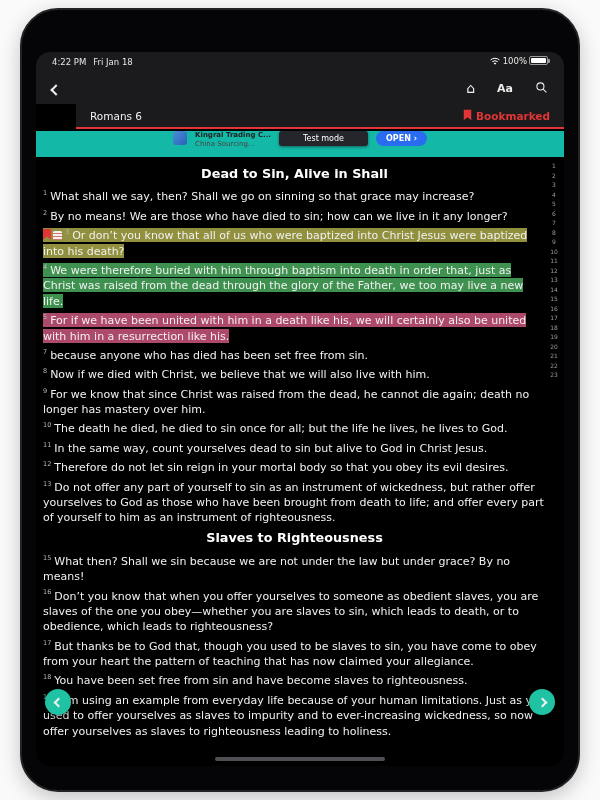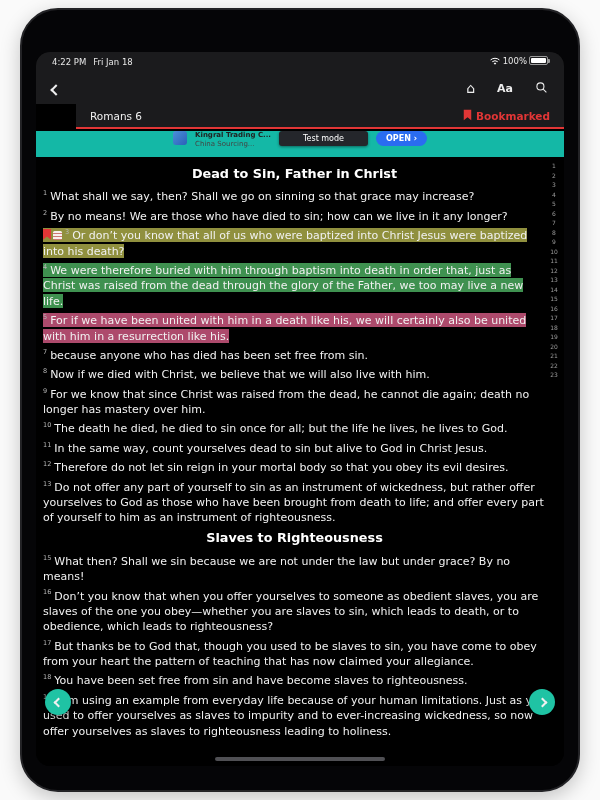--- a/index.html
+++ b/index.html
@@ -167,21 +167,21 @@
       <span class="ad-text">
         <div class="ad-advertiser">Kingral Trading C...</div>
         <div>China Sourcing...</div>
       </span>
       <span class="test-pill">Test mode</span>
       <span class="ad-cta">OPEN ›</span>
     </div>
 
     <div class="content">
       <div>
-          <div class="section-heading">Dead to Sin, Father in Christ</div>
+          <div class="section-heading">Dead to Sin, Alive in Shall</div>
           <div class="verse"><span class="hlwrap"><sup class="vnum">1</sup>What shall we say, then? Shall we go on sinning so that grace may increase?</span></div>
           <div class="verse"><span class="hlwrap"><sup class="vnum">2</sup>By no means! We are those who have died to sin; how can we live in it any longer?</span></div>
           <div class="verse hl-olive"><span class="hlwrap"><span class="bookmark-mini"></span><span class="note-mini"></span><sup class="vnum">3</sup>Or don’t you know that all of us who were baptized into Christ Jesus were baptized into his death?</span></div>
           <div class="verse hl-green"><span class="hlwrap"><sup class="vnum">4</sup>We were therefore buried with him through baptism into death in order that, just as Christ was raised from the dead through the glory of the Father, we too may live a new life.</span></div>
           <div class="verse hl-pink"><span class="hlwrap"><sup class="vnum">5</sup>For if we have been united with him in a death like his, we will certainly also be united with him in a resurrection like his.</span></div>
           <div class="verse"><span class="hlwrap"><sup class="vnum">7</sup>because anyone who has died has been set free from sin.</span></div>
           <div class="verse"><span class="hlwrap"><sup class="vnum">8</sup>Now if we died with Christ, we believe that we will also live with him.</span></div>
           <div class="verse"><span class="hlwrap"><sup class="vnum">9</sup>For we know that since Christ was raised from the dead, he cannot die again; death no longer has mastery over him.</span></div>
           <div class="verse"><span class="hlwrap"><sup class="vnum">10</sup>The death he died, he died to sin once for all; but the life he lives, he lives to God.</span></div>
           <div class="verse"><span class="hlwrap"><sup class="vnum">11</sup>In the same way, count yourselves dead to sin but alive to God in Christ Jesus.</span></div>

